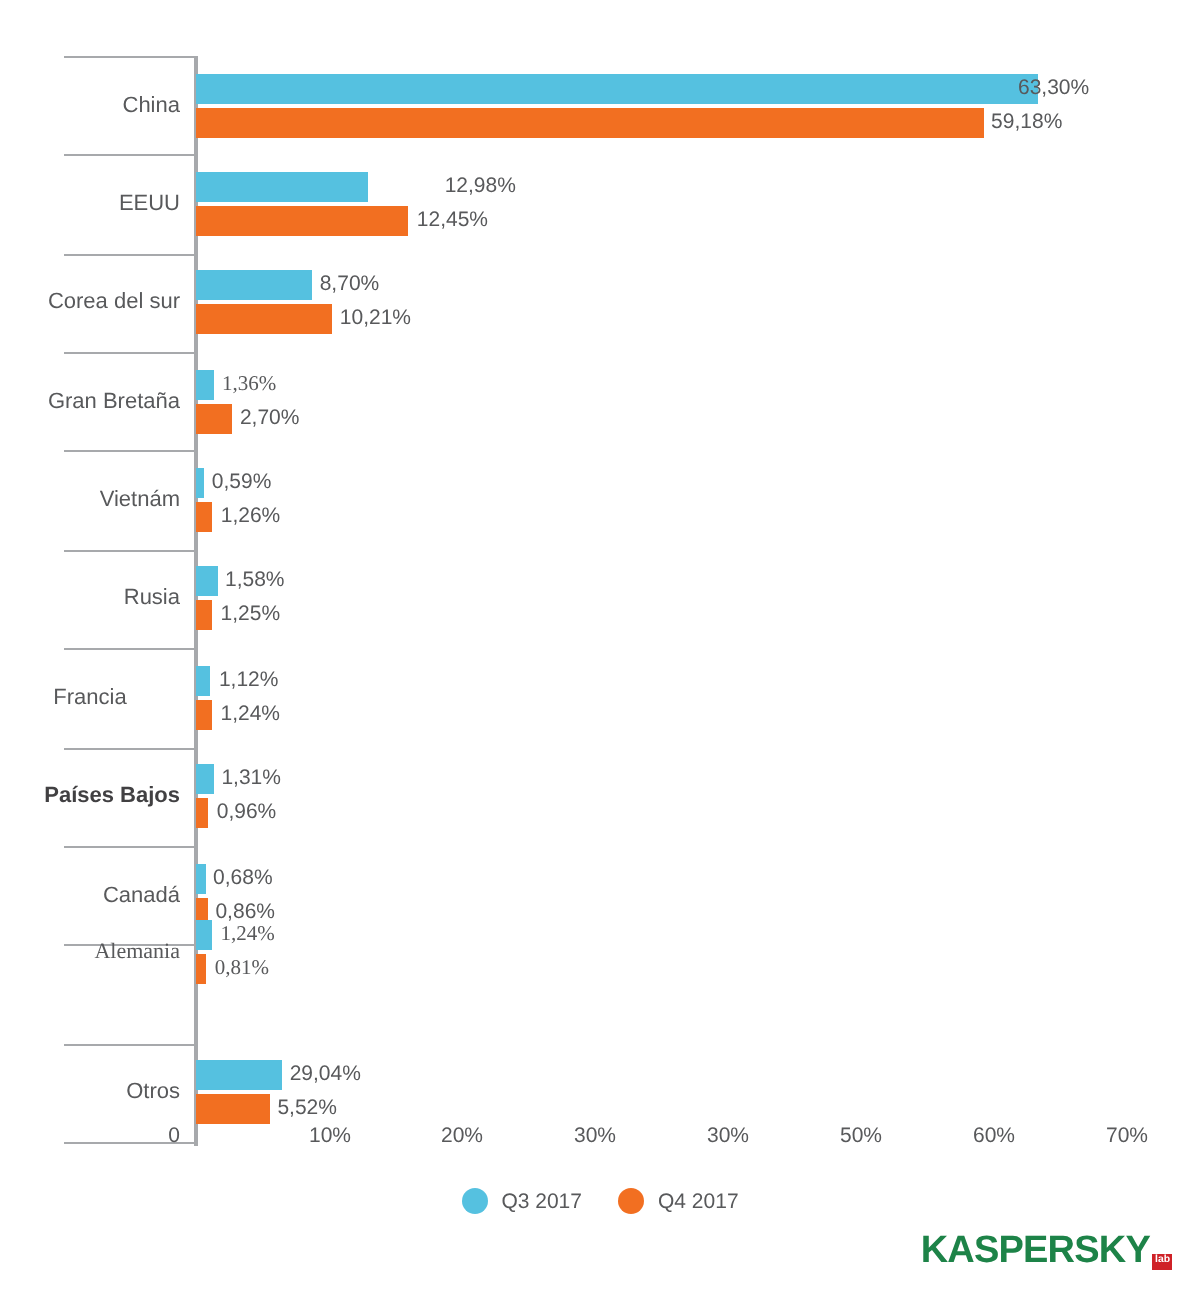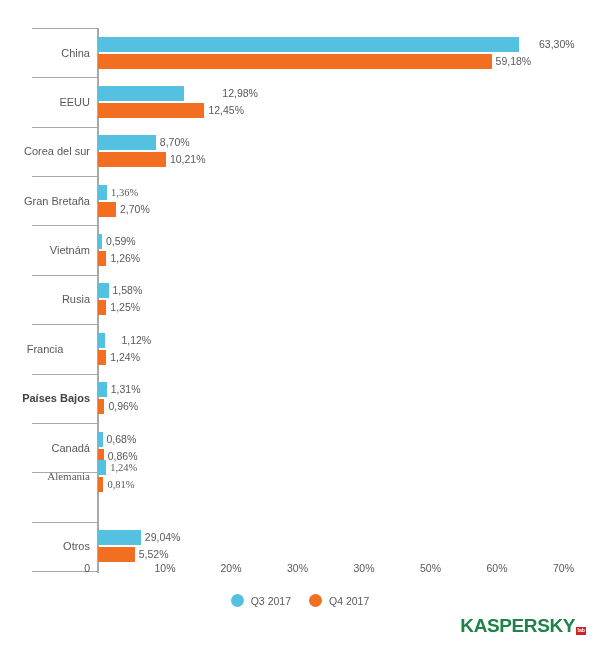--- a/index.html
+++ b/index.html
@@ -185,21 +185,21 @@
       <div class="sep" style="top: 324px;"></div>
       <div class="sep" style="top: 374px;"></div>
       <div class="sep" style="top: 423px;"></div>
       <div class="sep" style="top: 472px;"></div>
       <div class="sep" style="top: 522px;"></div>
     </div>
   <div id="rows">
       <div class="row" style="top: 28px; height: 49.3636px;">
         <div class="cat-label" style="top: 18.6818px;">China</div>
         <div class="bar q3" style="top: 8.68182px; width: 420.945px; background: rgb(85, 193, 224);"></div>
-        <div class="bar-value" style="top: 8.68182px; left: 539px;">63,30%</div>
+        <div class="bar-value" style="top: 8.68182px; left: 509px;">63,30%</div>
         <div class="bar q4" style="top: 25.6818px; width: 393.547px; background: rgb(242, 111, 33);"></div>
         <div class="bar-value" style="top: 25.6818px; left: 495.547px;">59,18%</div>
       </div>
       <div class="row" style="top: 77.3636px; height: 49.3636px;">
         <div class="cat-label" style="top: 18.6818px;">EEUU</div>
         <div class="bar q3" style="top: 8.68182px; width: 86.317px; background: rgb(85, 193, 224);"></div>
         <div class="bar-value" style="top: 8.68182px; left: 188.317px; margin-left: 34px;">12,98%</div>
         <div class="bar q4" style="top: 25.6818px; width: 106.4px; background: rgb(242, 111, 33);"></div>
         <div class="bar-value" style="top: 25.6818px; left: 208.4px;">12,45%</div>
       </div>
@@ -227,21 +227,21 @@
       <div class="row" style="top: 274.818px; height: 49.3636px;">
         <div class="cat-label" style="top: 18.6818px;">Rusia</div>
         <div class="bar q3" style="top: 8.68182px; width: 10.507px; background: rgb(85, 193, 224);"></div>
         <div class="bar-value" style="top: 8.68182px; left: 112.507px;">1,58%</div>
         <div class="bar q4" style="top: 25.6818px; width: 8.3125px; background: rgb(242, 111, 33);"></div>
         <div class="bar-value" style="top: 25.6818px; left: 110.312px;">1,25%</div>
       </div>
       <div class="row" style="top: 324.182px; height: 49.3636px;">
         <div class="cat-label" style="top: 18.6818px; text-align: center;">Francia</div>
         <div class="bar q3" style="top: 8.68182px; width: 7.448px; background: rgb(85, 193, 224);"></div>
-        <div class="bar-value" style="top: 8.68182px; left: 109.448px; margin-left: 12px;">1,12%</div>
+        <div class="bar-value" style="top: 8.68182px; left: 109.448px;">1,12%</div>
         <div class="bar q4" style="top: 25.6818px; width: 8.246px; background: rgb(242, 111, 33);"></div>
         <div class="bar-value" style="top: 25.6818px; left: 110.246px;">1,24%</div>
       </div>
       <div class="row" style="top: 373.545px; height: 49.3636px;">
         <div class="cat-label bold" style="top: 18.6818px;">Países Bajos</div>
         <div class="bar q3" style="top: 8.68182px; width: 8.7115px; background: rgb(85, 193, 224);"></div>
         <div class="bar-value" style="top: 8.68182px; left: 110.712px;">1,31%</div>
         <div class="bar q4" style="top: 25.6818px; width: 6.384px; background: rgb(242, 111, 33);"></div>
         <div class="bar-value" style="top: 25.6818px; left: 108.384px;">0,96%</div>
       </div>

